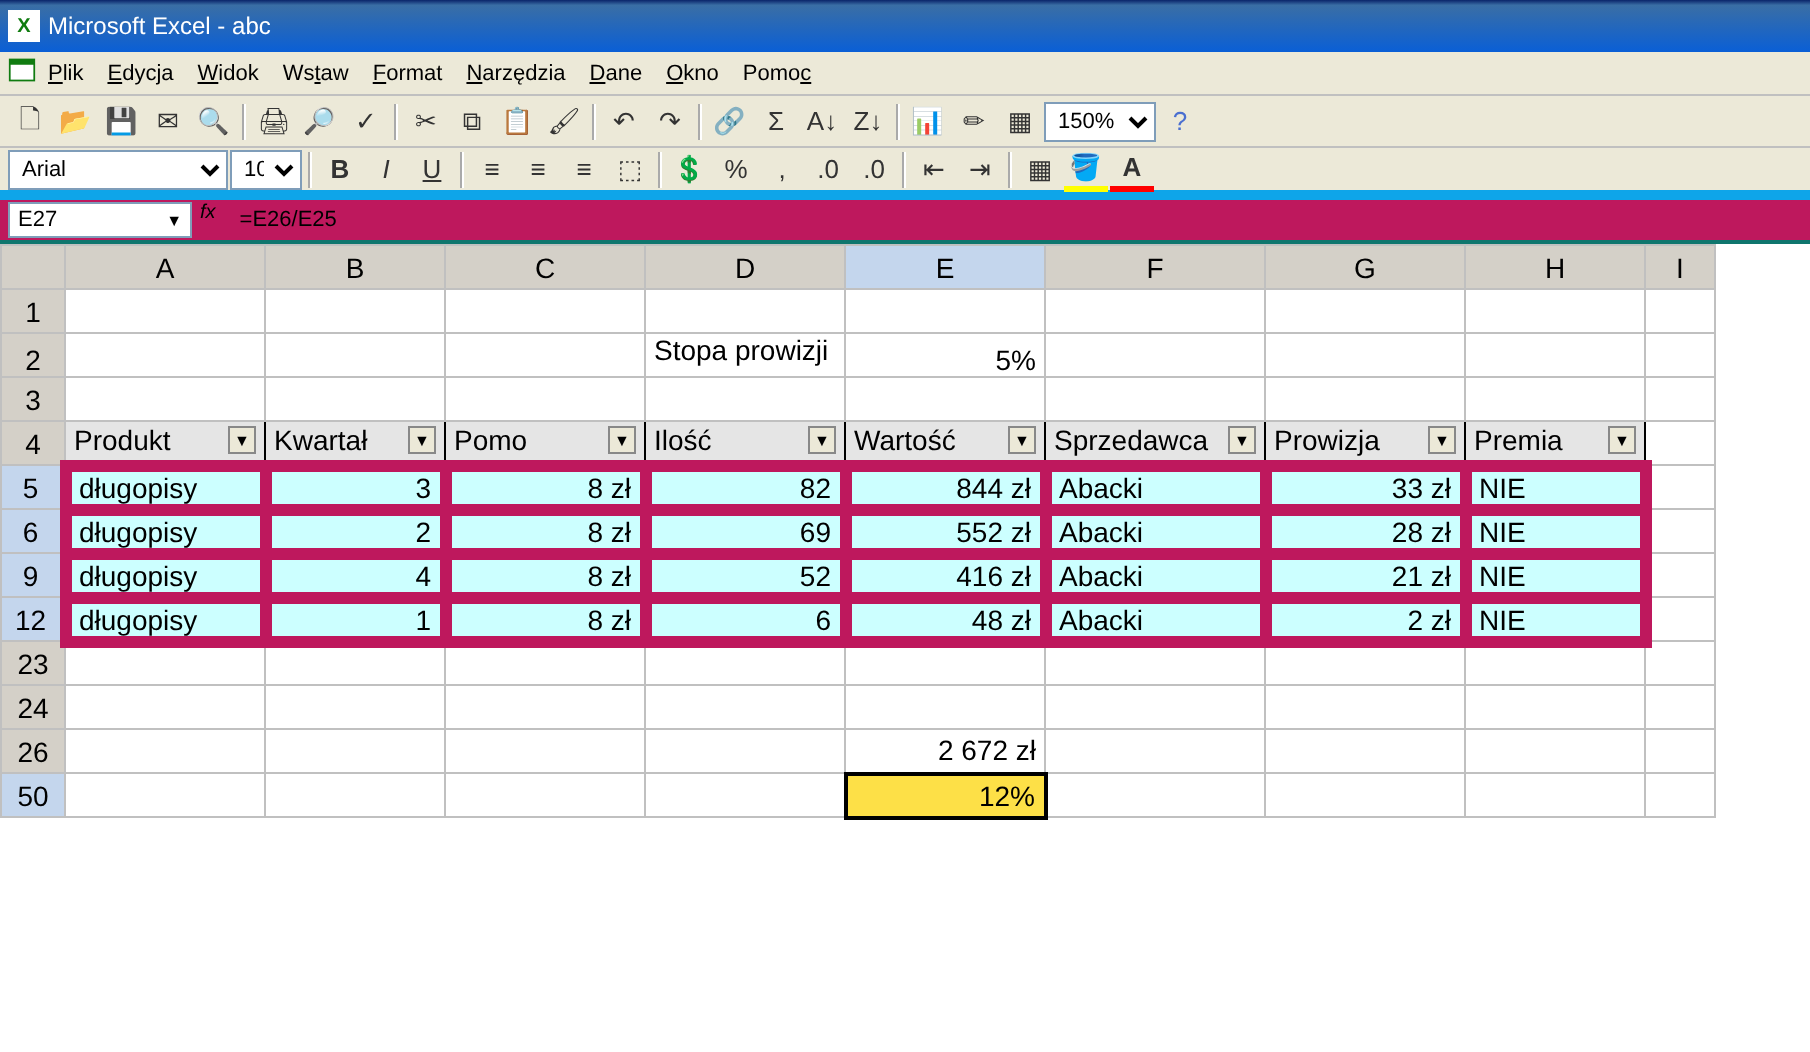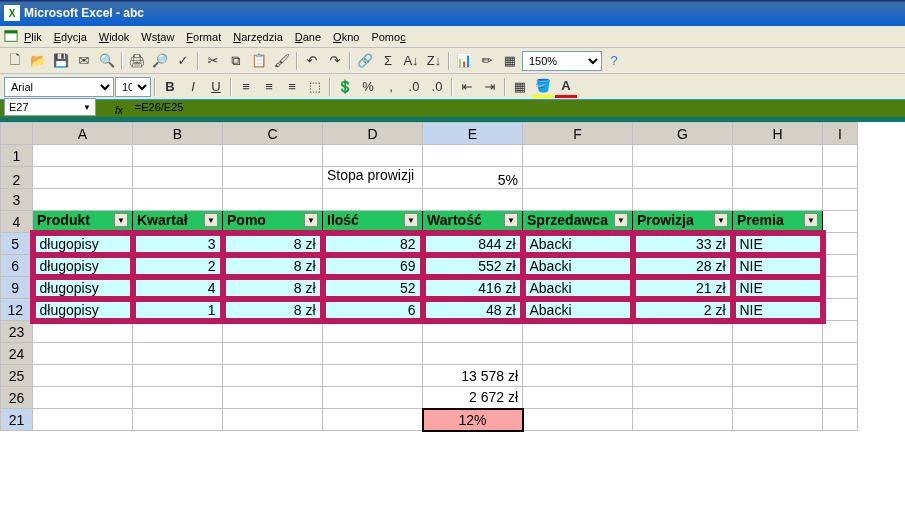--- a/index.html
+++ b/index.html
@@ -1,67 +1,67 @@
 <!DOCTYPE html>
 <html><head>
 <meta charset="utf-8">
 <style>
 * { box-sizing: border-box; margin: 0; padding: 0; }
 body { font-family: Tahoma, Arial, sans-serif; font-size: 11px; background: #ece9d8; width: 905px; height: 526px; overflow: hidden; }
 
 
 .titlebar { background: linear-gradient(to bottom, #0a246a 0%, #3a6ea5 10%, #0a5fd6 100%); height: 26px; display: flex; align-items: center; padding: 0 4px; color: white; }
 .titlebar .excel-icon { width: 16px; height: 16px; background: #fff; color: #107c10; font-weight: bold; font-size: 10px; display: inline-flex; align-items: center; justify-content: center; margin-right: 4px; }
-.titlebar .title-text { font-weight: bold; font-size: 12px; }
+.titlebar .title-text { font-weight: normal; font-size: 12px; }
 
 
 .menubar { height: 22px; background: #ece9d8; display: flex; align-items: center; padding: 2px 4px; border-bottom: 1px solid #c0c0c0; }
 .menubar .menu-item { padding: 2px 6px; font-size: 11px; cursor: default; }
 .menubar .menu-item u { text-decoration: underline; }
 
 
 .toolbar { height: 26px; background: #ece9d8; border-bottom: 1px solid #c0c0c0; display: flex; align-items: center; padding: 1px 4px; gap: 1px; }
 .tbtn { width: 22px; height: 22px; display: inline-flex; align-items: center; justify-content: center; font-size: 13px; color: #333; cursor: default; }
 .tsep { width: 2px; height: 18px; border-left: 1px solid #aaa; border-right: 1px solid #fff; margin: 0 2px; }
 .tselect { height: 20px; font-size: 11px; border: 1px solid #7f9db9; background: white; padding: 0 2px; }
-.tselect.zoom { width: 80px; }
-
-.format-toolbar { height: 26px; background: #ece9d8; border-bottom: 1px solid #0ea5e9; display: flex; align-items: center; padding: 1px 4px; gap: 1px; }
+.tselect.zoom { width: 56px; }
+
+.format-toolbar { height: 26px; background: #ece9d8; border-bottom: 5px solid #0ea5e9; display: flex; align-items: center; padding: 1px 4px; gap: 1px; }
 .font-name { width: 110px; }
 .font-size { width: 36px; }
 
 
-.formula-bar { height: 22px; background: #4d7c0f; border-bottom: 5px solid #0f766e; display: flex; align-items: flex-end; padding: 1px 4px; }
+.formula-bar { height: 22px; background: #be185d; border-bottom: 2px solid #0f766e; display: flex; align-items: flex-start; padding: 1px 4px; }
 .name-box { width: 92px; height: 18px; background: white; border: 1px solid #7f9db9; font-size: 11px; padding: 0 4px; display: flex; align-items: center; }
-.fx-label { margin: 0 8px 0 19px; font-style: italic; font-size: 10px; }
+.fx-label { margin: 0 8px 0 4px; font-style: italic; font-size: 10px; }
 .formula-input { flex: 1; height: 18px; border: none; background: transparent; font-size: 11px; padding: 0 4px; }
 
 
 .grid-wrap { background: white; height: calc(526px - 26px - 22px - 26px - 26px - 22px); overflow: hidden; }
 table.grid { border-collapse: collapse; table-layout: fixed; }
 table.grid th, table.grid td { border: 1px solid #c0c0c0; font-size: 14px; font-family: Arial, sans-serif; height: 22px; padding: 0 4px; overflow: hidden; white-space: nowrap; }
 
 
 th.corner { background: #d4d0c8; width: 32px; border: 1px solid #9c9c9c; }
 th.colhdr { background: #d4d0c8; width: 100px; height: 18px; font-weight: normal; font-size: 11px; text-align: center; border: 1px solid #9c9c9c; }
 th.colhdr.sel { background: #c4d6ed; }
 th.rowhdr { background: #d4d0c8; width: 32px; font-weight: normal; font-size: 11px; text-align: center; border: 1px solid #9c9c9c; }
 th.rowhdr.sel { background: #c4d6ed; }
 
 td.cell { background: white; text-align: left; }
 td.num { text-align: right; }
 
 
-tr.header-row td { background: #22c55e; font-weight: bold; border: 1px solid #000; }
+tr.header-row td { background: #e5e5e5; font-weight: normal; border: 1px solid #000; }
 tr.data-row td { background: #ccffff; border: 6px solid #be185d; }
 tr.data-row th.rowhdr { background: #c4d6ed; }
 
 .filter-btn { float: right; width: 14px; height: 14px; background: #ece9d8; border: 1px solid #888; display: inline-flex; align-items: center; justify-content: center; font-size: 8px; color: #000; margin-top: 1px; }
 
-td.active { border: 2px solid #000 !important; background: #fca5a5; text-align: center; }
+td.active { border: 2px solid #000 !important; background: #fde047; }
 
 .tall-row td, .tall-row th { height: 40px; vertical-align: bottom; }
 
 svg.icon { width: 14px; height: 14px; }
 </style>
 </head>
 <body>
 
 <div class="titlebar">
   <span class="excel-icon">X</span>
@@ -291,45 +291,33 @@
           <td class="cell"></td>
           <td class="cell"></td>
           <td class="cell"></td>
           <td class="cell"></td>
           <td class="cell"></td>
           <td class="cell"></td>
           <td class="cell"></td>
           <td class="cell"></td>
         </tr>
   <tr>
-          <th class="rowhdr">25</th>
-          <td class="cell"></td>
-          <td class="cell"></td>
-          <td class="cell"></td>
-          <td class="cell"></td>
-          <td class="cell num">13 578 zł</td>
+          <th class="rowhdr">26</th>
+          <td class="cell"></td>
+          <td class="cell"></td>
+          <td class="cell"></td>
+          <td class="cell"></td>
+          <td class="cell num">2 672 zł</td>
           <td class="cell"></td>
           <td class="cell"></td>
           <td class="cell"></td>
           <td class="cell"></td>
         </tr>
   <tr>
-          <th class="rowhdr">26</th>
-          <td class="cell"></td>
-          <td class="cell"></td>
-          <td class="cell"></td>
-          <td class="cell"></td>
-          <td class="cell num">2 672 zł</td>
-          <td class="cell"></td>
-          <td class="cell"></td>
-          <td class="cell"></td>
-          <td class="cell"></td>
-        </tr>
-  <tr>
-          <th class="rowhdr sel">21</th>
+          <th class="rowhdr sel">50</th>
           <td class="cell"></td>
           <td class="cell"></td>
           <td class="cell"></td>
           <td class="cell"></td>
           <td class="cell num active">12%</td>
           <td class="cell"></td>
           <td class="cell"></td>
           <td class="cell"></td>
           <td class="cell"></td>
         </tr>

